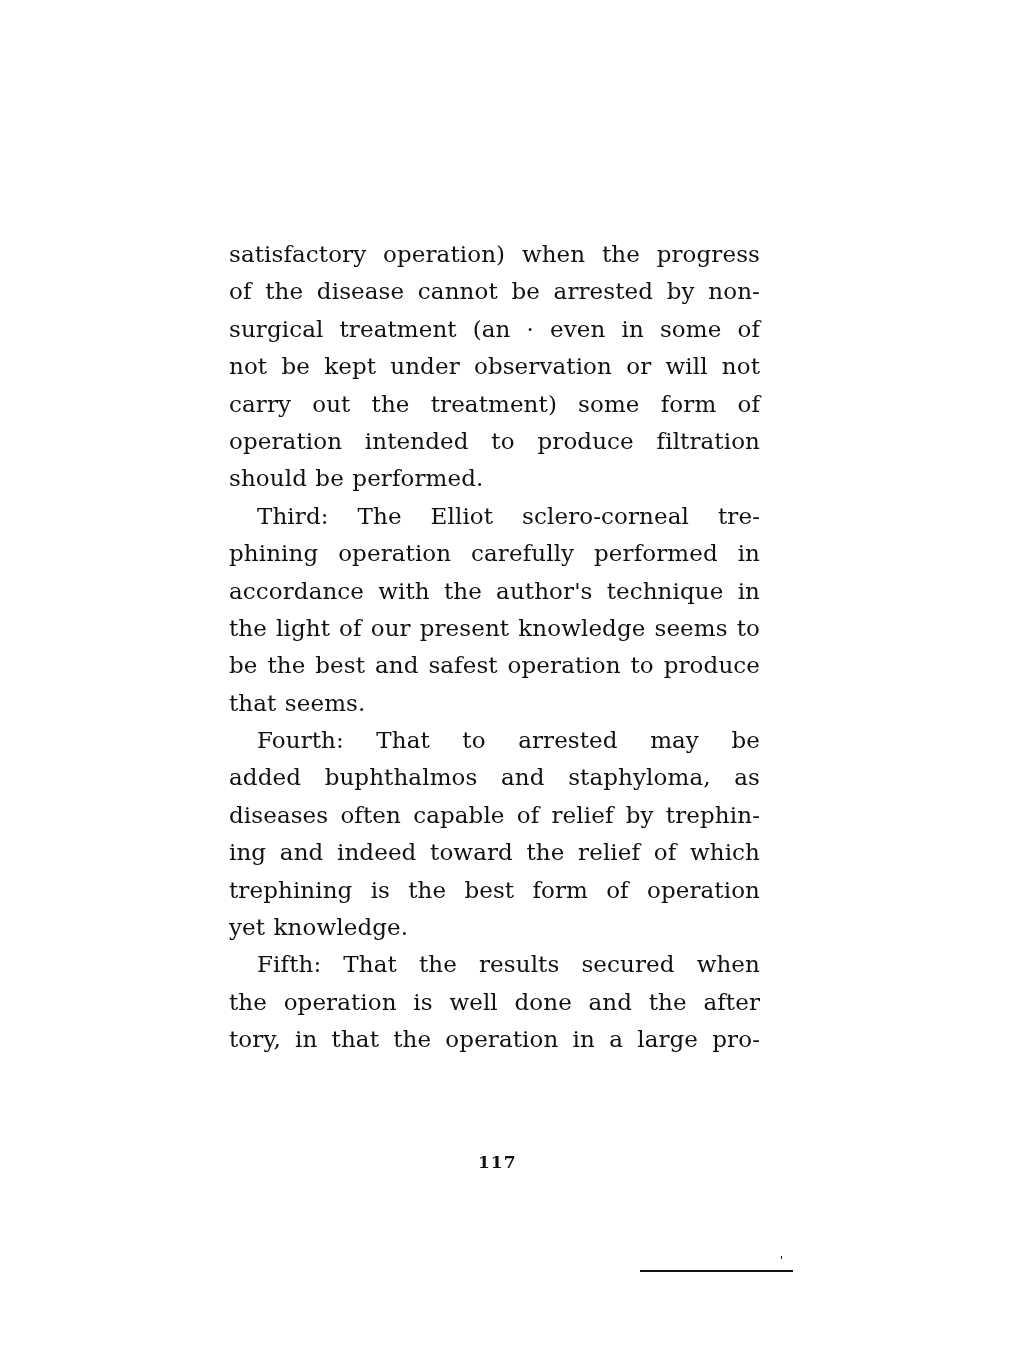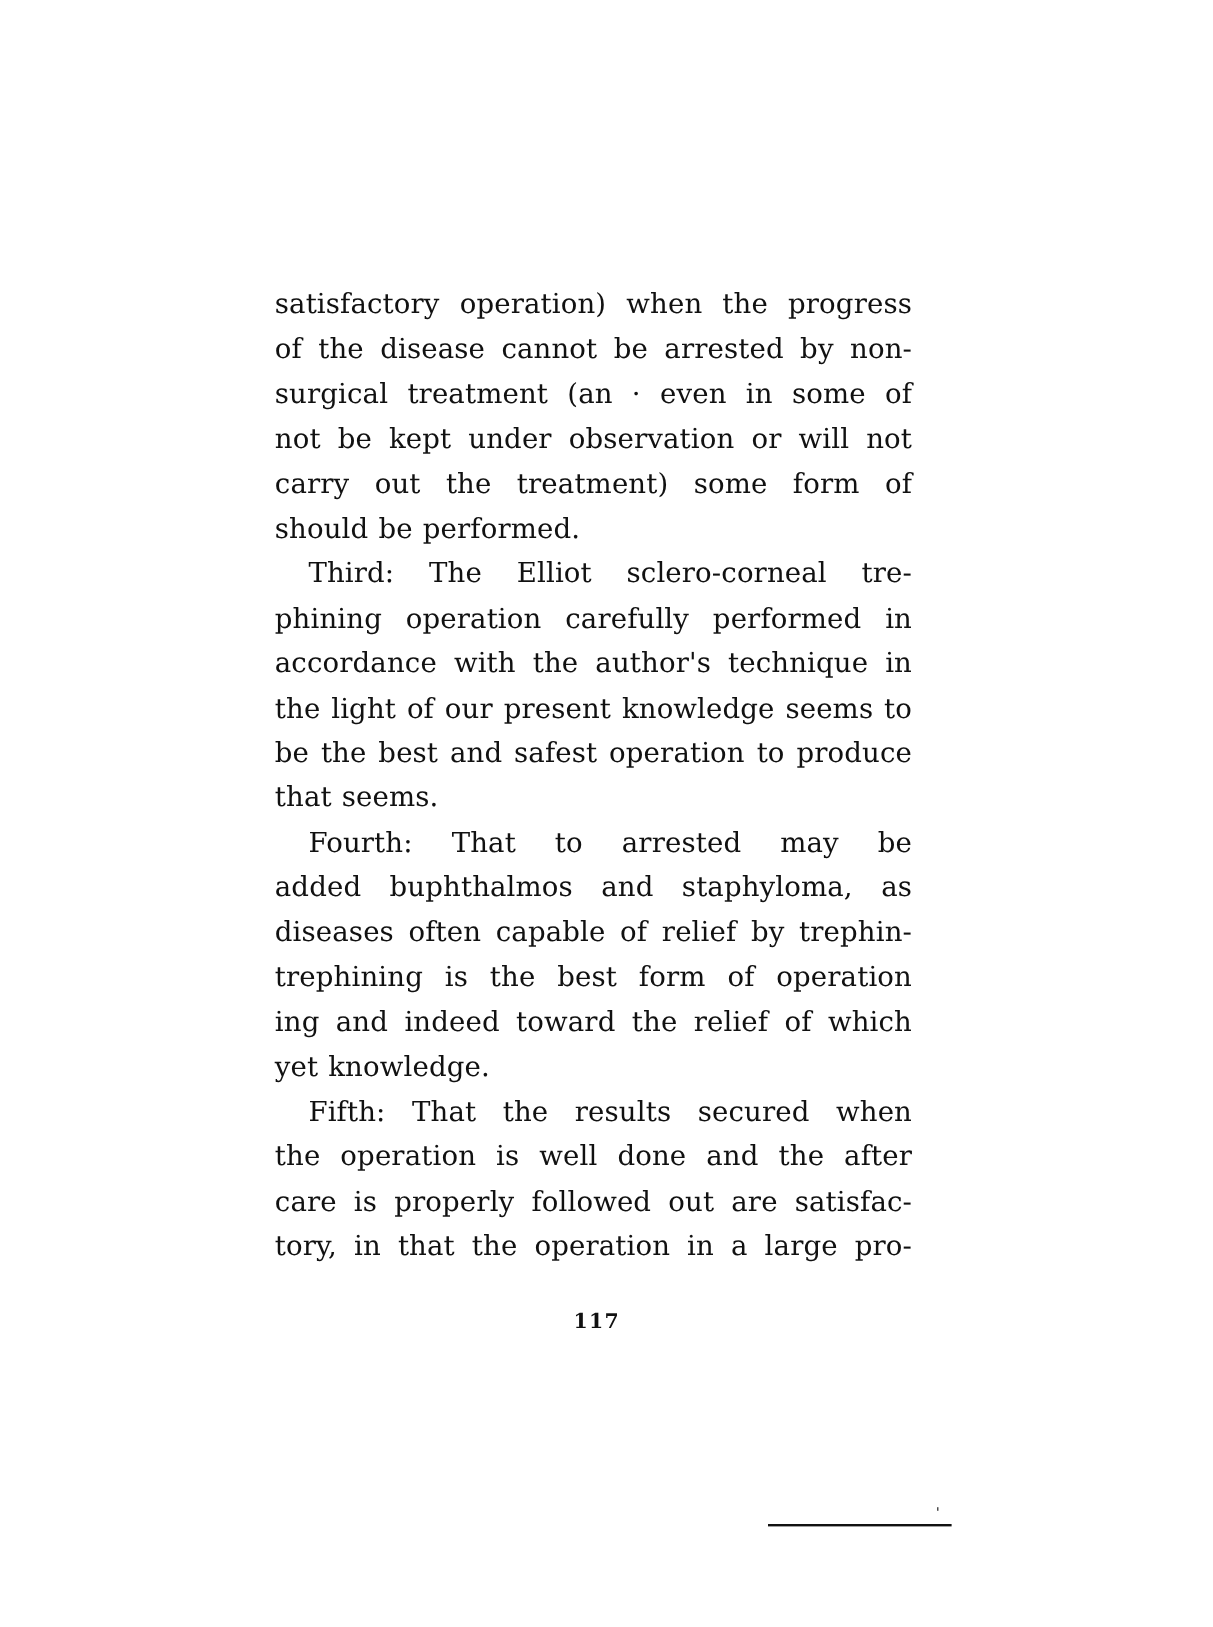--- a/index.html
+++ b/index.html
@@ -34,21 +34,21 @@
   }
   .line.last {
     text-align-last: left;
   }
   .line.indent {
     padding-left: 28px;
   }
   .page-number {
     position: absolute;
     left: 478px;
-    top: 1092px;
+    top: 1152px;
     font-size: 17px;
     font-weight: bold;
     letter-spacing: 1px;
   }
   .footer-rule {
     position: absolute;
     left: 640px;
     top: 1270px;
     width: 153px;
     height: 2px;
@@ -65,35 +65,35 @@
 </style>
 </head>
 <body>
 
 <div class="page-text" id="page-text">
     <span class="line">satisfactory operation) when the progress</span>
     <span class="line">of the disease cannot be arrested by non-</span>
     <span class="line">surgical treatment (an · even in some of</span>
     <span class="line">not be kept under observation or will not</span>
     <span class="line">carry out the treatment) some form of</span>
+    <span class="line">operation intended to produce filtration</span>
     <span class="line last">should be performed.</span>
     <span class="line indent">Third:  The Elliot sclero-corneal tre-</span>
     <span class="line">phining operation carefully performed in</span>
     <span class="line">accordance with the author's technique in</span>
     <span class="line">the light of our present knowledge seems to</span>
     <span class="line">be the best and safest operation to produce</span>
     <span class="line last">that seems.</span>
     <span class="line indent">Fourth:  That to arrested may be</span>
     <span class="line">added buphthalmos and staphyloma, as</span>
     <span class="line">diseases often capable of relief by trephin-</span>
+    <span class="line">ing and indeed toward the relief of which</span>
     <span class="line">trephining is the best form of operation</span>
-    <span class="line">ing and indeed toward the relief of which</span>
     <span class="line last">yet knowledge.</span>
     <span class="line indent">Fifth:  That the results secured when</span>
     <span class="line">the operation is well done and the after</span>
-    <span class="line">care is properly followed out are satisfac-</span>
     <span class="line">tory, in that the operation in a large pro-</span>
   </div>
 
 <div class="page-number">117</div>
 
 <div class="speck"></div>
 <div class="footer-rule"></div>
 
 </body></html>

